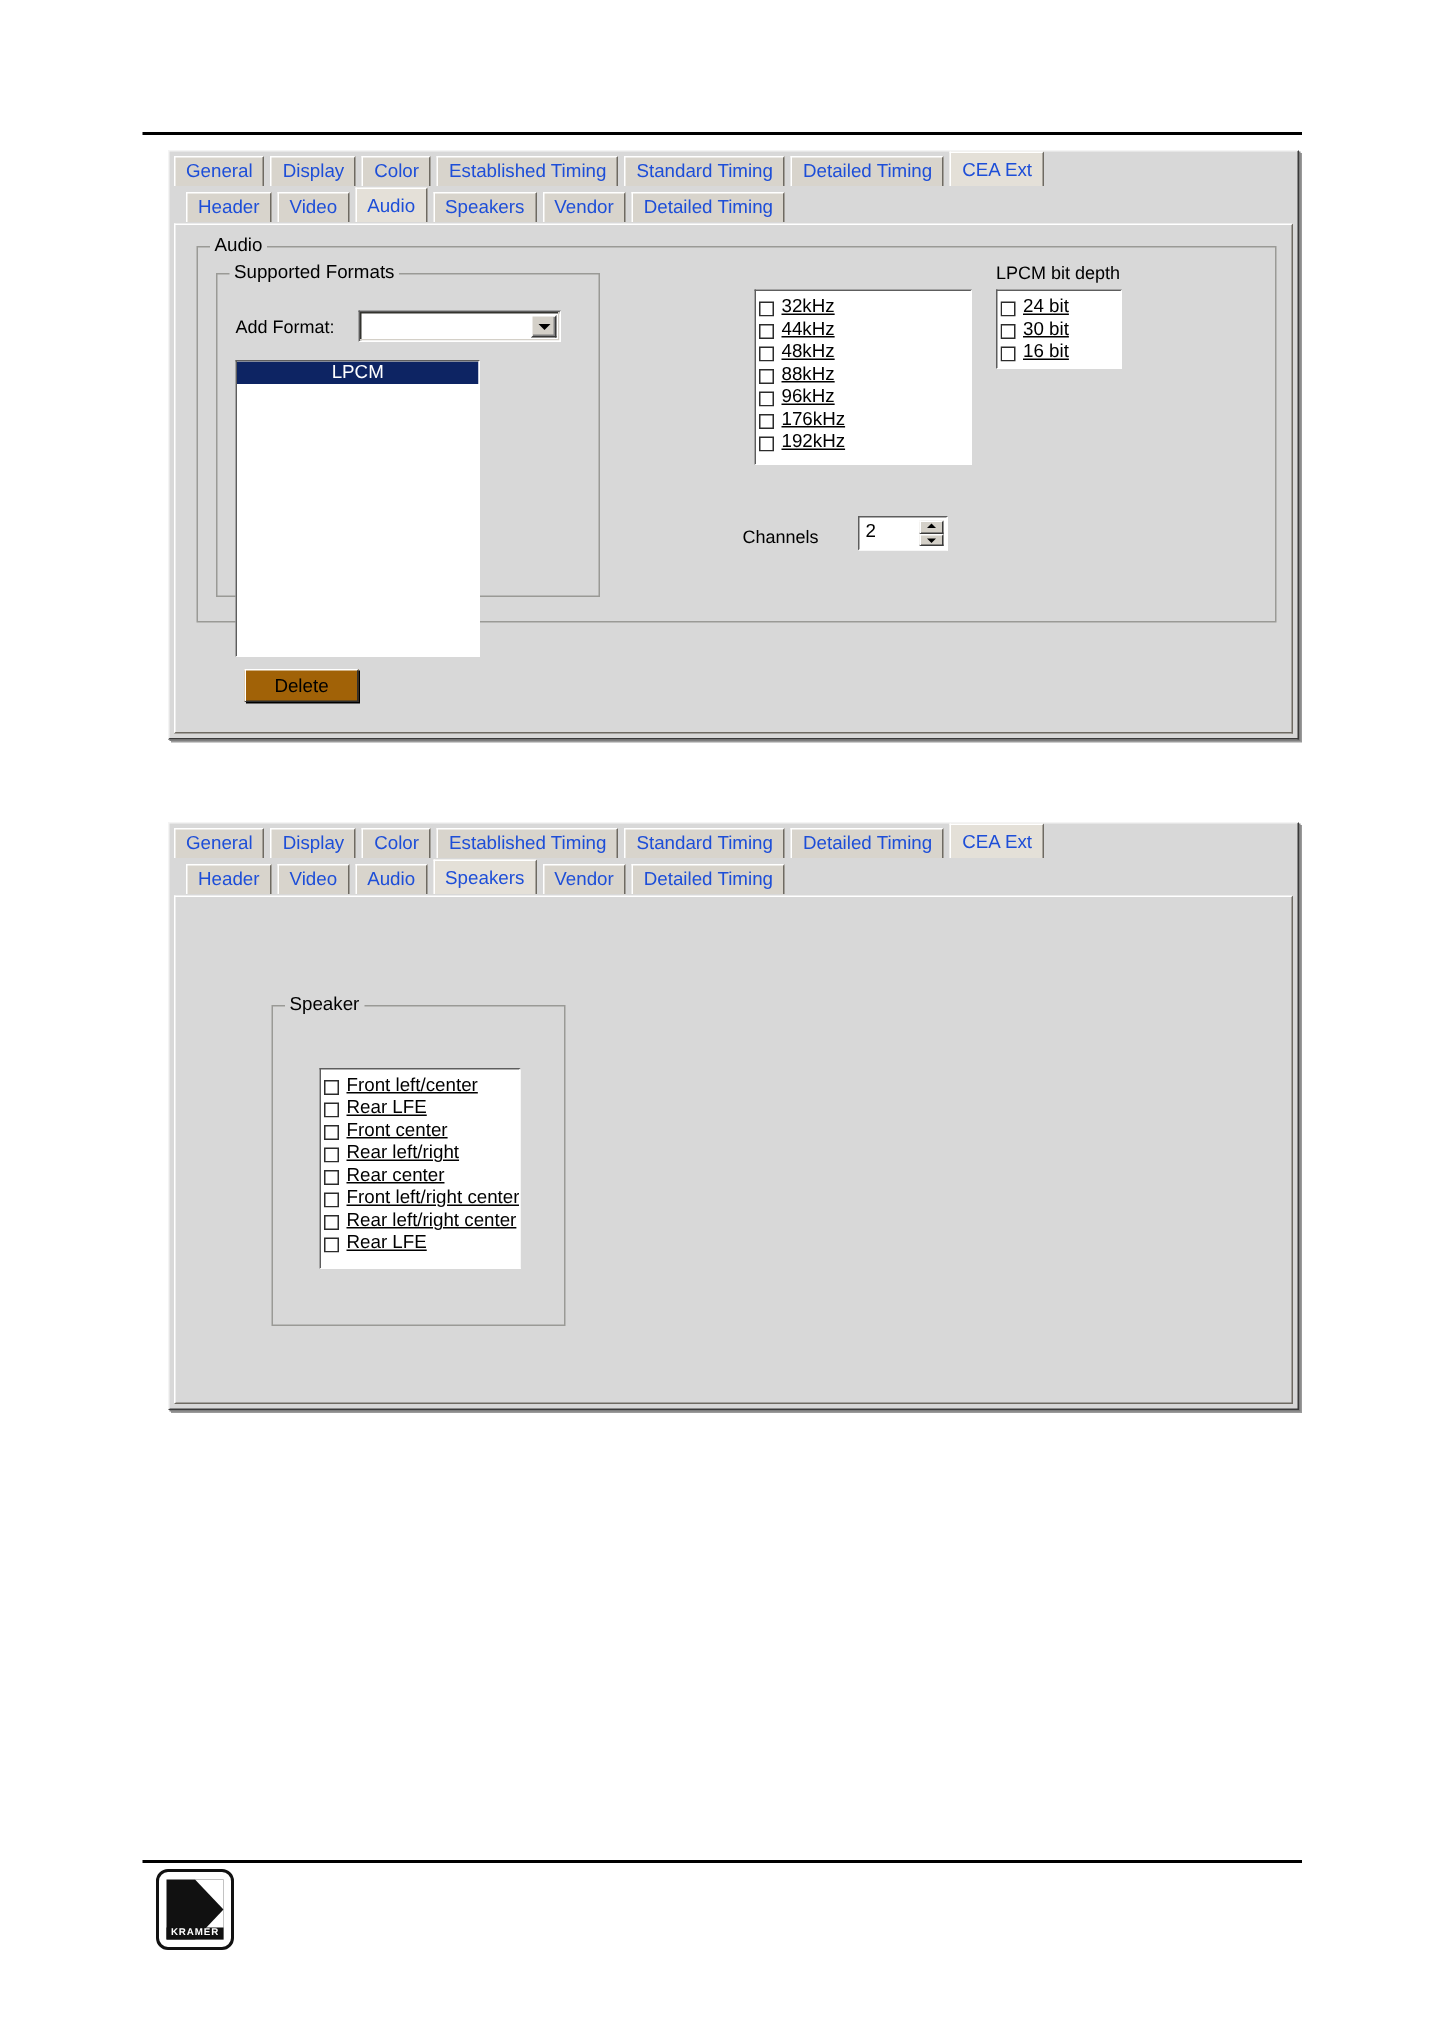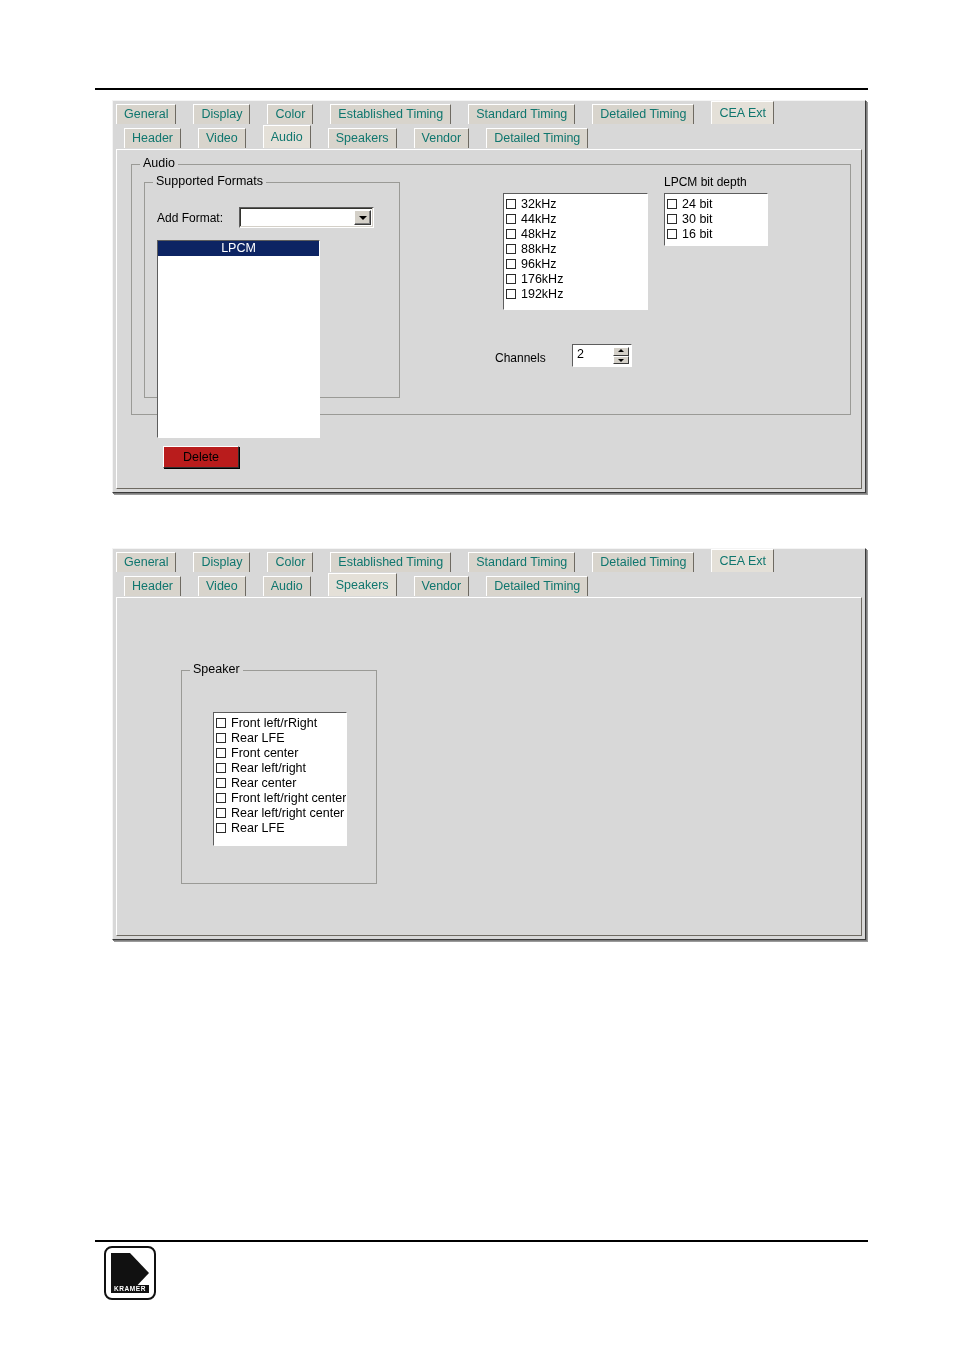--- a/index.html
+++ b/index.html
@@ -59,29 +59,29 @@
   }
   .tabrow-1 { top: 0px; }
   .tabrow-2 { top: 24px; }
 
   .tab {
     position: relative;
     float: left;
     height: 20px;
     line-height: 19px;
     padding: 0 7px;
-    margin-right: 17px;
+    margin-right: 4px;
     background: #d8d4cc;
     box-sizing: border-box;
     border-top: 1px solid #ffffff;
     border-left: 1px solid #ffffff;
     border-right: 1px solid #6e6a62;
     font-size: 12.5px;
     white-space: nowrap;
-    color: #0f766e;
+    color: #1d4ed8;
     cursor: default;
   }
   .tab.selected {
     background: #e4e0d8;
     height: 23px;
     margin-top: -3px;
     line-height: 22px;
     border-bottom: none;
     z-index: 5;
   }
@@ -201,24 +201,25 @@
     background: #ffffff;
     border-top: 1px solid #5d5d5d;
     border-left: 1px solid #5d5d5d;
     border-right: 1px solid #ffffff;
     border-bottom: 1px solid #ffffff;
     overflow: hidden;
     padding: 2px 0 0 2px;
   }
   .chk-row {
     display: flex;
-    align-items: center;
+    align-items: flex-end;
     height: 15px;
     white-space: nowrap;
     overflow: hidden;
+    text-decoration: underline;
   }
   .chk-box {
     flex: 0 0 auto;
     width: 10px;
     height: 10px;
     box-sizing: border-box;
     background: #ffffff;
     border: 1px solid #2b2b2b;
     margin-right: 5px;
   }
@@ -272,21 +273,21 @@
     border-left: 3px solid transparent;
     border-right: 3px solid transparent;
   }
   .spin-btn.up .tri { margin-top: -2px; border-bottom: 3px solid #000; }
   .spin-btn.dn .tri { margin-top: -1px; border-top: 3px solid #000; }
 
   
   .pushbtn {
     position: absolute;
     box-sizing: border-box;
-    background: #b91c1c;
+    background: #a16207;
     border-top: 1px solid #ffffff;
     border-left: 1px solid #ffffff;
     border-right: 1px solid #2f2f2f;
     border-bottom: 1px solid #2f2f2f;
     box-shadow: 1px 1px 0 0 #000;
     font-size: 12.5px;
     text-align: center;
     line-height: 20px;
     cursor: default;
   }
@@ -426,21 +427,21 @@
             <span class="chk-lbl">176kHz</span>
           </div>
           <div class="chk-row">
             <span class="chk-box"></span>
             <span class="chk-lbl">192kHz</span>
           </div>
         </div>
 
         <div class="lbl" style="left:532px; top:10px;">LPCM bit depth</div>
 
-        <div class="checklist" style="left:532px; top:28px; width:104px; height:53px;">
+        <div class="checklist" style="left:532px; top:28px; width:84px; height:53px;">
           <div class="chk-row">
             <span class="chk-box"></span>
             <span class="chk-lbl">24 bit</span>
           </div>
           <div class="chk-row">
             <span class="chk-box"></span>
             <span class="chk-lbl">30 bit</span>
           </div>
           <div class="chk-row">
             <span class="chk-box"></span>
@@ -490,21 +491,21 @@
     </div>
 
     <div class="tabclient" style="top:45px;">
 
       <div class="groupbox" style="left:64px; top:72px; width:196px; height:214px;">
         <div class="gb-title">Speaker</div>
 
         <div class="checklist" style="left:31px; top:41px; width:134px; height:134px;">
           <div class="chk-row">
             <span class="chk-box"></span>
-            <span class="chk-lbl">Front left/rRight</span>
+            <span class="chk-lbl">Front left/center</span>
           </div>
           <div class="chk-row">
             <span class="chk-box"></span>
             <span class="chk-lbl">Rear LFE</span>
           </div>
           <div class="chk-row">
             <span class="chk-box"></span>
             <span class="chk-lbl">Front center</span>
           </div>
           <div class="chk-row">

